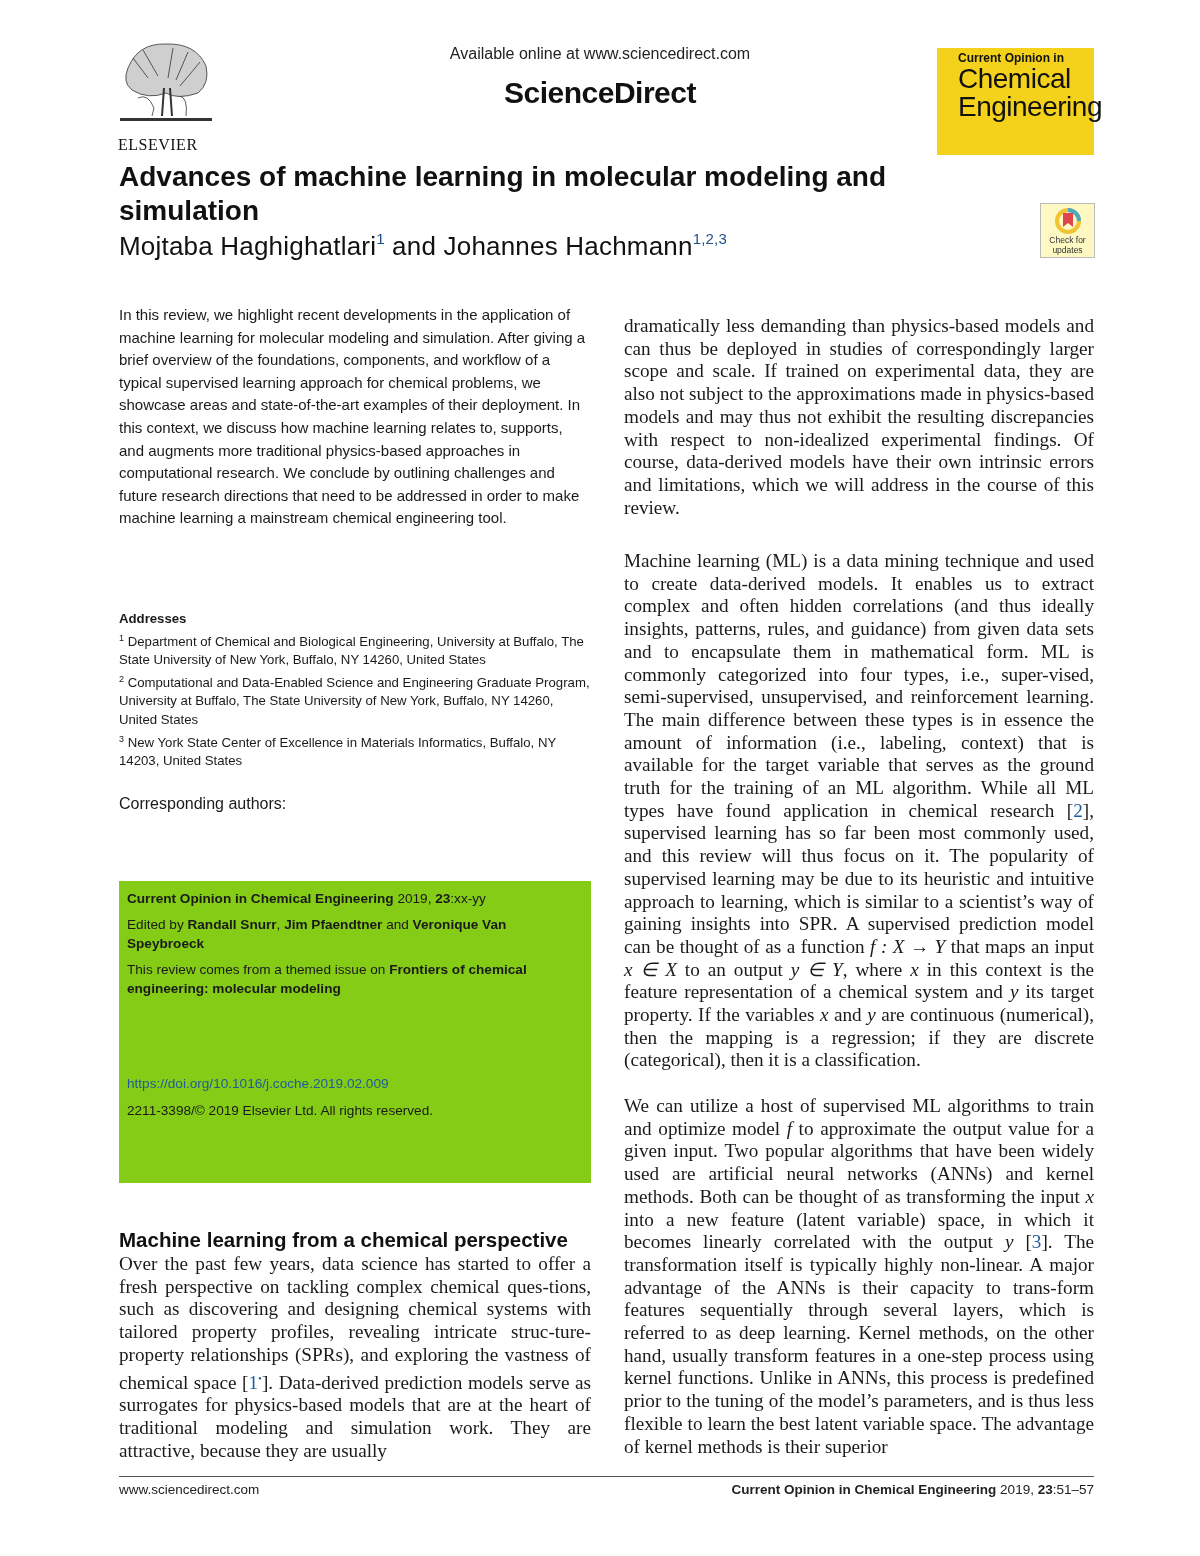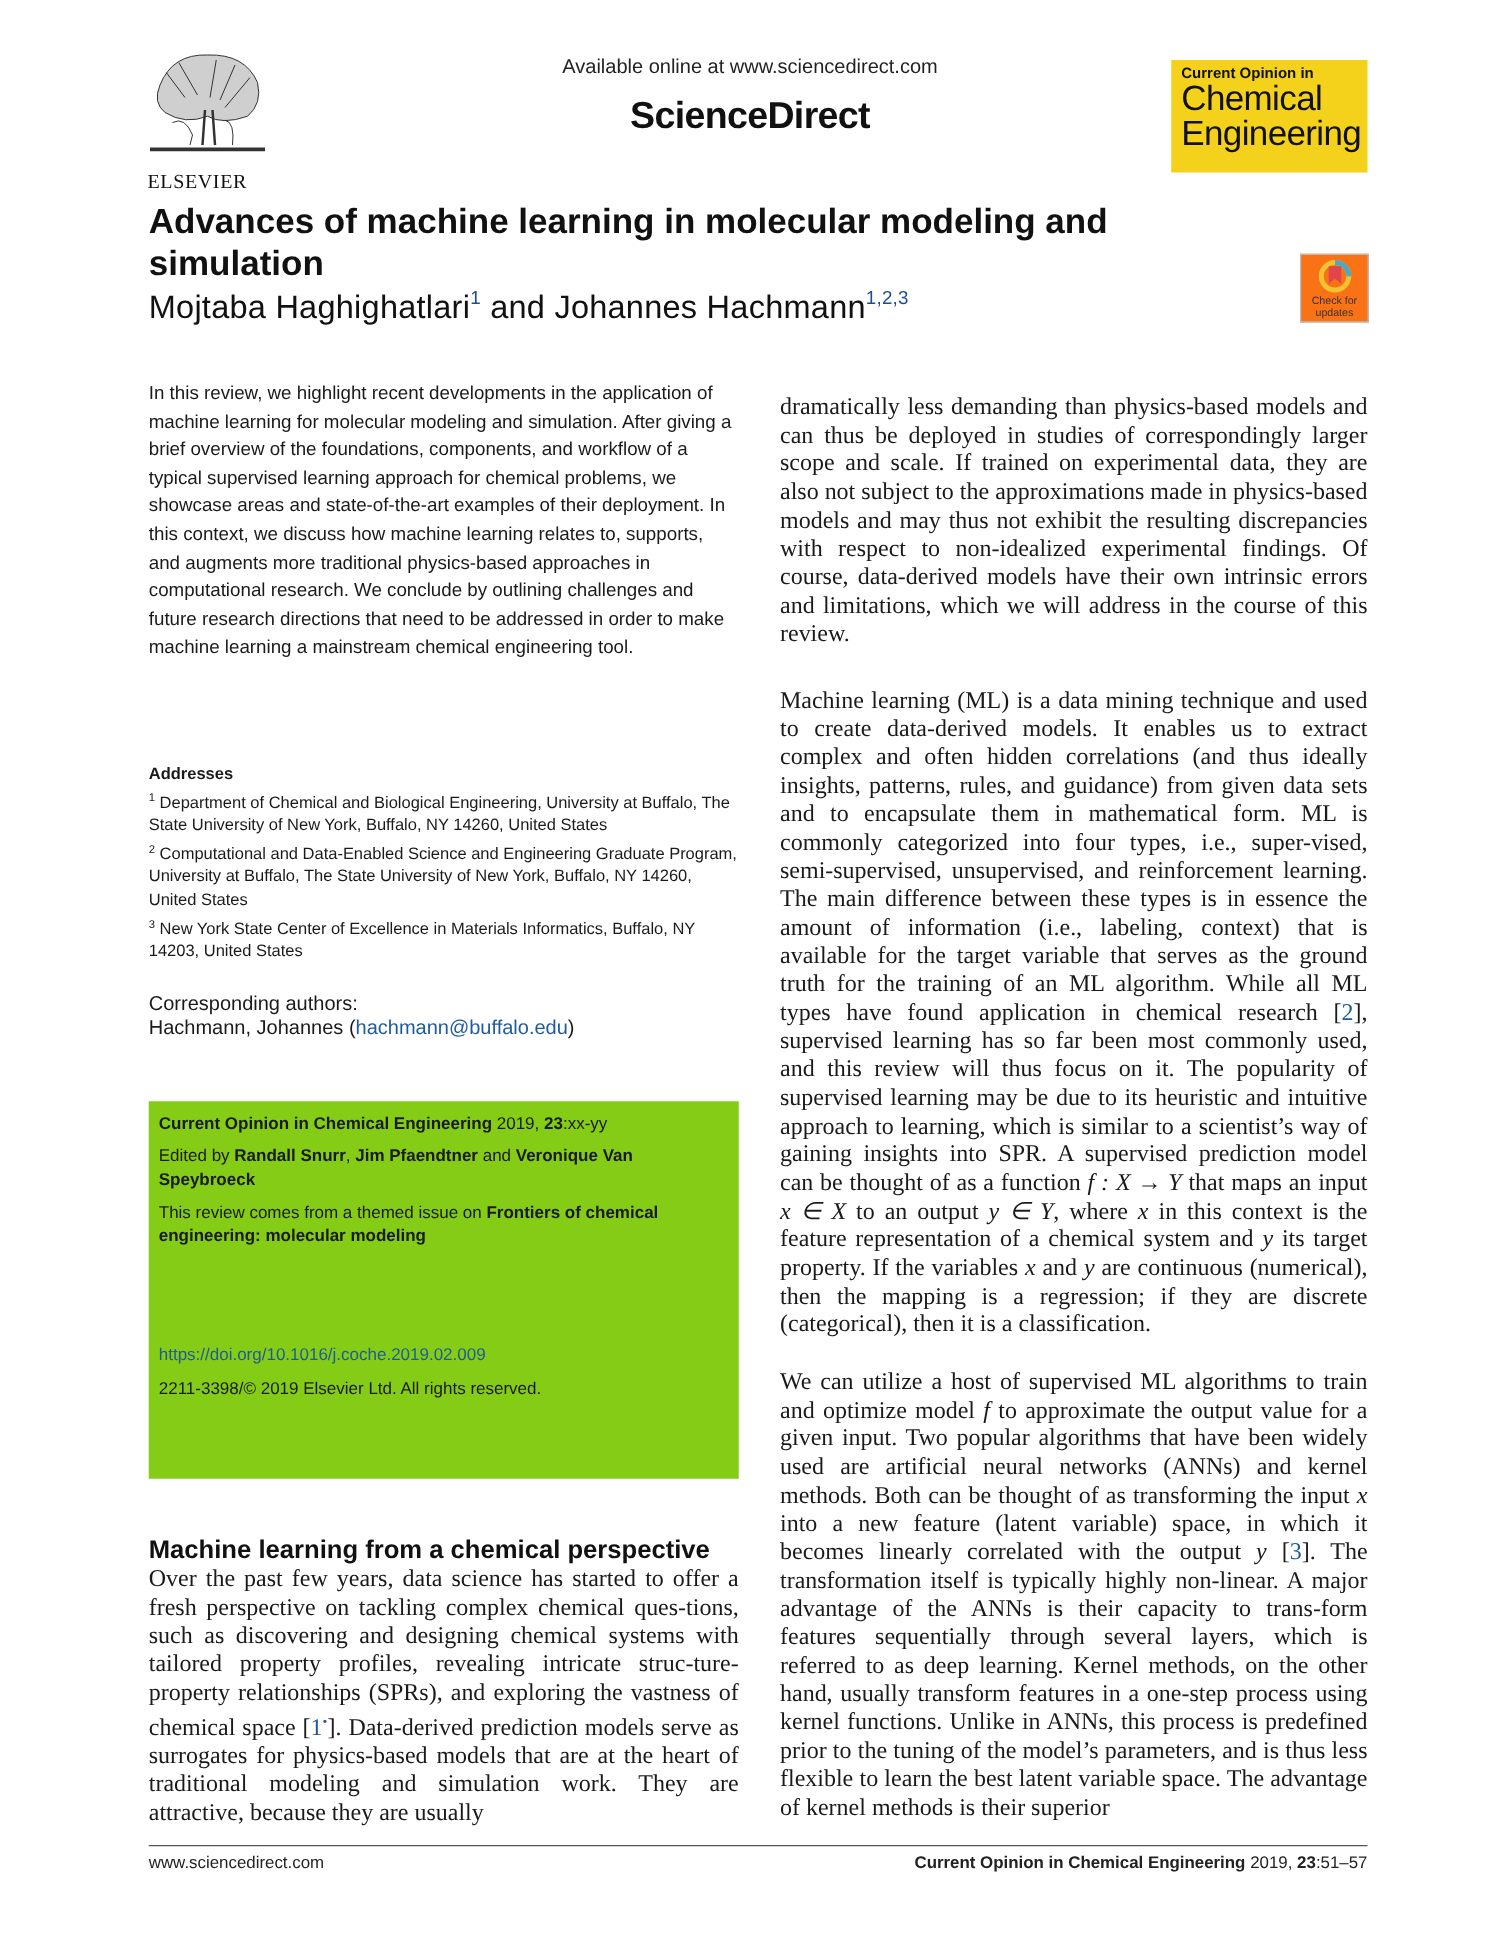--- a/index.html
+++ b/index.html
@@ -8,25 +8,25 @@
 
   .abs { position: absolute; }
 
   
   .elsevier-logo { left: 118px; top: 38px; width: 100px; height: 112px; }
   .elsevier-logo .tree { width: 96px; height: 88px; }
   .elsevier-logo .wordmark { font-family: "Liberation Serif", serif; font-size: 16px; letter-spacing: 0.5px; color: #111; margin-top: 6px; }
   .avail { left: 0; right: 0; top: 45px; text-align: center; font-size: 16px; color: #222; }
   .sd-brand { left: 0; right: 0; top: 76px; text-align: center; font-size: 30px; font-weight: bold; color: #111; letter-spacing: -0.5px; }
 
-  .journal-badge { left: 937px; top: 48px; width: 157px; height: 90px; background: #f4d21b; padding: 3px 8px; }
+  .journal-badge { left: 937px; top: 48px; width: 157px; height: 107px; background: #f4d21b; padding: 3px 21px; }
   .journal-badge .small { font-size: 12px; font-weight: bold; color: #111; line-height: 14px; }
   .journal-badge .big { font-size: 28px; line-height: 28px; color: #111; letter-spacing: -0.5px; }
 
-  .check-updates { left: 1040px; top: 203px; width: 55px; height: 55px; border: 1px solid #bbb; background: #f97316; text-align: center; }
+  .check-updates { left: 1040px; top: 203px; width: 55px; height: 55px; border: 1px solid #bbb; background: #fef9c3; text-align: center; }
   .check-updates svg { display: block; margin: 3px auto 0; }
   .check-updates .cu-text { font-size: 8.5px; line-height: 8.5px; color: #333; margin-top: 1px; }
 
   
   .title { left: 119px; top: 160px; width: 820px; font-size: 28px; font-weight: bold; line-height: 34px; color: #111; }
   .authors { left: 119px; top: 230px; font-size: 26px; color: #111; letter-spacing: 0.2px; }
   .authors sup { font-size: 15px; color: #1f4e8c; vertical-align: 11px; }
 
   
   .left-col { left: 119px; width: 472px; }
@@ -108,21 +108,20 @@
 
 <div class="abs left-col addresses">
   <div class="head">Addresses</div>
   <div><sup>1</sup> <span>Department of Chemical and Biological Engineering, University at Buffalo, The State University of New York, Buffalo, NY 14260, United States</span></div>
   <div><sup>2</sup> <span>Computational and Data-Enabled Science and Engineering Graduate Program, University at Buffalo, The State University of New York, Buffalo, NY 14260, United States</span></div>
   <div><sup>3</sup> <span>New York State Center of Excellence in Materials Informatics, Buffalo, NY 14203, United States</span></div>
 </div>
 
 <div class="abs left-col corresp">
   <div>Corresponding authors:</div>
-  <div><span>Hachmann, Johannes</span> (<span class="link">hachmann@buffalo.edu</span><span>)</span></div>
 </div>
 
 <div class="abs info-box">
   <p><b>Current Opinion in Chemical Engineering</b> <span>2019,</span> <b>23</b><span>:xx-yy</span></p>
   <p><span>Edited by </span><b>Randall Snurr</b>, <b>Jim Pfaendtner</b> and <b>Veronique Van Speybroeck</b></p>
   <p><span>This review comes from a themed issue on </span><b>Frontiers of chemical engineering: molecular modeling</b></p>
   <div class="doi link">https://doi.org/10.1016/j.coche.2019.02.009</div>
   <div class="copy">2211-3398/© 2019 Elsevier Ltd. All rights reserved.</div>
 </div>
 

